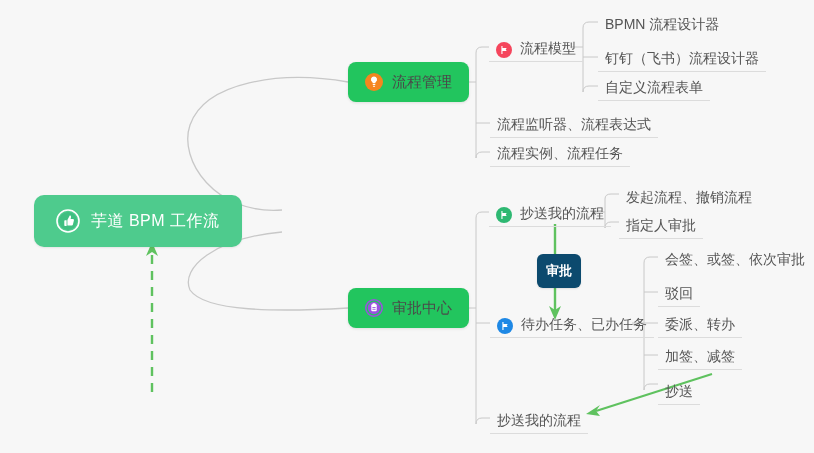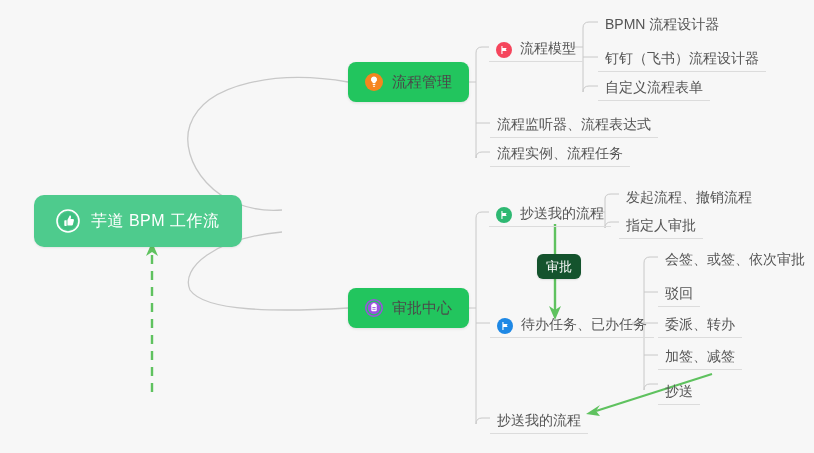--- a/index.html
+++ b/index.html
@@ -70,28 +70,29 @@
     border-bottom: 1px solid #dcdcdc;
     align-items: flex-end;
     padding-bottom: 3px;
   }
   .leaf.noline { border-bottom: none; }
   .leaf .label { margin-left: 8px; margin-top: 12px; }
   .leaf.plain .label { margin-left: 0; }
 
   
   .tag {
-    background: #14532d;
+    background: #0c4a6e;
     border-radius: 6px;
     color: #ffffff;
     font-size: 13px;
-    height: 25px;
+    height: 34px;
     padding: 0 9px;
     justify-content: center;
     box-shadow: 0 1px 2px rgba(0,0,0,0.10);
+    font-weight: bold;
   }
 
   
   .icon {
     display: inline-block;
     flex: 0 0 auto;
     line-height: 0;
   }
   .icon svg { display: block; }
 </style>

